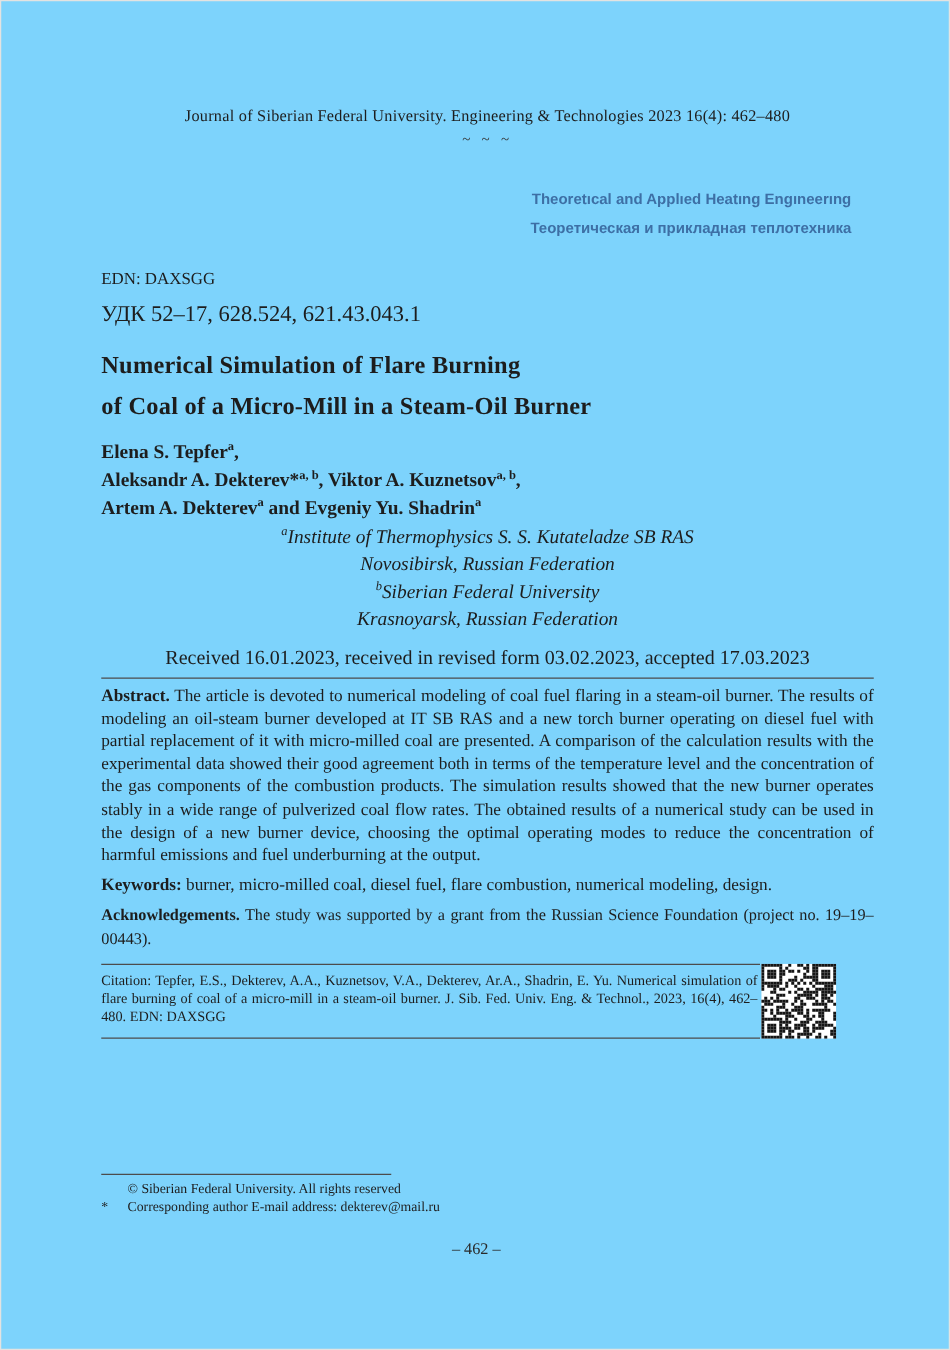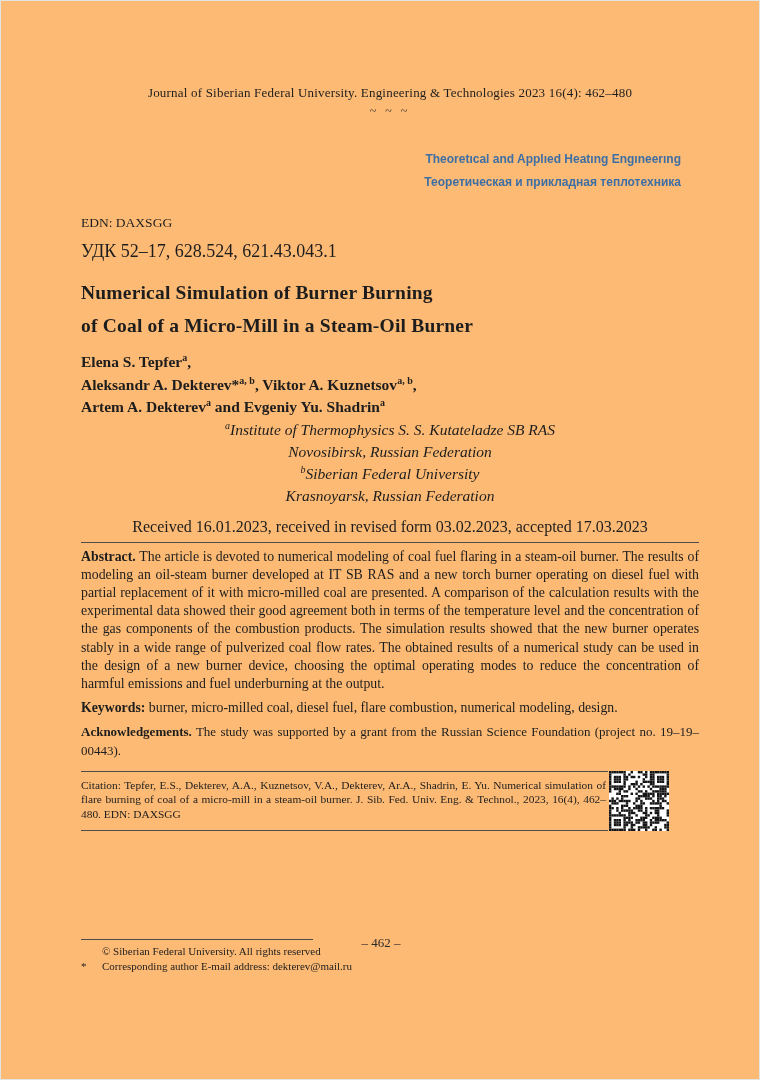--- a/index.html
+++ b/index.html
@@ -1,19 +1,19 @@
 <!DOCTYPE html>
 <html><head>
 <meta charset="utf-8">
 <style>
   html,body{margin:0;padding:0;background:#f2f2f2;}
   .page{
     position:relative;
     width:760px;height:1080px;
-    background:#fdba74;
+    background:#7dd3fc;
     border:1px solid #e3e3e1;
     box-sizing:border-box;
     font-family:"Liberation Serif","DejaVu Serif",serif;
     color:#1d1d1d;
     overflow:hidden;
   }
   .content{
     position:absolute;left:80px;top:84px;width:618px;
   }
   .journal-line{
@@ -47,40 +47,40 @@
     border-top:1.3px solid #4c4c4c;border-bottom:1.3px solid #4c4c4c;
     padding:6px 2px 8px 0;
     font-size:11.4px;line-height:14.6px;text-align:justify;
   }
   .qr{position:absolute;left:528px;top:0;width:60px;height:60px;}
   .footer{position:absolute;left:80px;top:938px;width:618px;font-size:11px;line-height:14.5px;}
   .footer-rule{border:none;border-top:1.3px solid #4c4c4c;width:232px;margin:0;}
   .footnotes{margin-top:4px;}
   .fn-row{position:relative;padding-left:21px;}
   .fn-star{position:absolute;left:0;top:0;}
-  .page-number{position:absolute;left:0;width:760px;top:934px;text-align:center;font-size:13px;color:#2a2a2a;}
+  .page-number{position:absolute;left:0;width:760px;top:990px;text-align:center;font-size:13px;color:#2a2a2a;}
 </style>
 </head>
 <body>
 
 <div class="page">
   <div class="content">
 
     <div class="journal-line">Journal of Siberian Federal University. Engineering &amp; Technologies 2023 16(4): 462–480</div>
     <div class="tildes">~ ~ ~</div>
 
     <div class="section-heads" style="color: rgb(61, 111, 165);">
       <div>Theoretıcal and Applıed Heatıng Engıneerıng</div>
       <div>Теоретическая и прикладная теплотехника</div>
     </div>
 
     <div class="edn">EDN: DAXSGG</div>
     <div class="udk">УДК 52–17, 628.524, 621.43.043.1</div>
 
-    <h1 class="article-title"><span>Numerical Simulation of Burner Burning</span><br><span>of Coal of a Micro-Mill in a Steam-Oil Burner</span></h1>
+    <h1 class="article-title"><span>Numerical Simulation of Flare Burning</span><br><span>of Coal of a Micro-Mill in a Steam-Oil Burner</span></h1>
 
     <div class="authors">
       <div><span>Elena S. Tepfer</span><sup>a</sup><span>,</span></div>
       <div><span>Aleksandr A. Dekterev*</span><sup>a, b</sup><span>, Viktor A. Kuznetsov</span><sup>a, b</sup><span>,</span></div>
       <div><span>Artem A. Dekterev</span><sup>a</sup><span> and Evgeniy Yu. Shadrin</span><sup>a</sup></div>
     </div>
 
     <div class="affiliations">
       <div><sup>a</sup><span>Institute of Thermophysics S. S. Kutateladze SB RAS</span></div>
       <div><sup></sup><span>Novosibirsk, Russian Federation</span></div>

